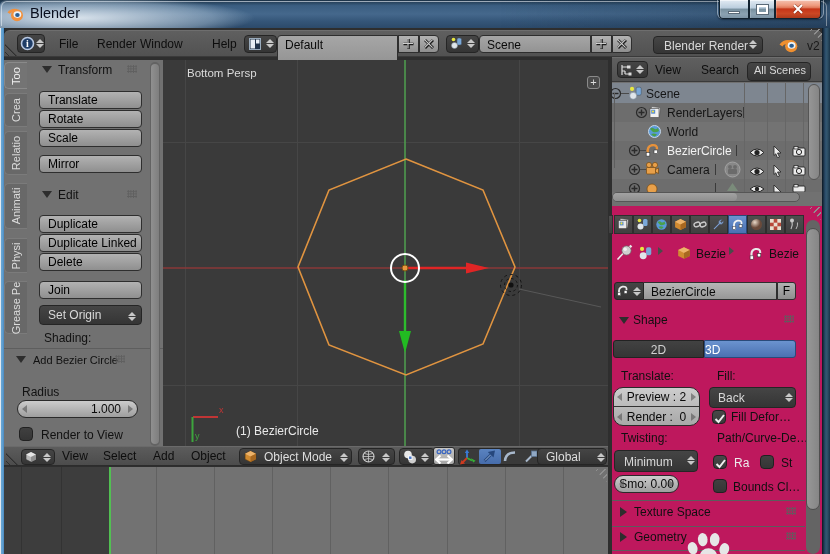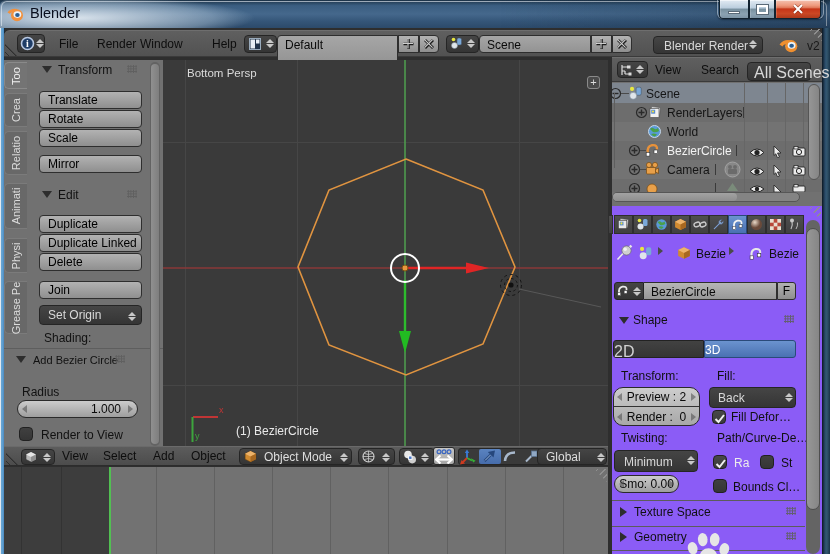--- a/index.html
+++ b/index.html
@@ -62,21 +62,21 @@
 #tldark{left:0;top:0;width:105px;height:87px;background:#3d3d3d}
 .tlv{top:0;width:1px;height:87px;background:#616161}
 .tlvd{top:0;width:1px;height:87px;background:#333}
 #tlgreen{left:105px;top:0;width:2px;height:87px;background:#52c052}
 
 #outl{left:612px;top:57px;width:210px;height:149px;background:#717171}
 #outlhdr{left:0;top:0;width:210px;height:25px;background:linear-gradient(180deg,#5f5f5f,#525252);border-top:1px solid #6e6e6e;border-bottom:1px solid #3a3a3a}
 .orow{left:0;width:210px;height:19px;font-size:12px;color:#111}
 .otext{position:absolute;top:3px;font-size:12px;color:#151515}
 
-#props{left:612px;top:206px;width:210px;height:348px;background:#8b5cf6}
+#props{left:612px;top:206px;width:210px;height:348px;background:#be185d}
 .ptab{top:9px;width:19px;height:19px;background:linear-gradient(180deg,#4e4e4e,#404040);border:1px solid #2e2e2e;display:flex;align-items:center;justify-content:center}
 .plabel{font-size:12px;color:#101010}
 .pwhite{font-size:12px;color:#ececec}
 .sep{height:1px;background:#5c5c5c}
 </style></head>
 <body>
 <div id="win">
 
 <div class="a" style="left:0;top:0;width:10px;height:10px;background:#0d1926"></div>
 <div class="a" style="left:820px;top:0;width:10px;height:10px;background:#0d1926"></div>
@@ -367,21 +367,21 @@
   <path d="M2 1 V11 M2 3 H7 M2 7 H5 M5 7 V10 M5 10 H9" stroke="#ddd" stroke-width="1.2" fill="none"></path>
   <rect x="7" y="1.5" width="3.5" height="3" fill="#ddd"></rect>
         <rect x="8.5" y="8.5" width="3" height="3" fill="#ddd"></rect>
  </svg>
  <span class="a ud" style="left:23px;top:7px">
         <b></b>
         <i></i>
       </span>
  <div class="a menu" style="left:43px;top:6px">View</div>
  <div class="a menu" style="left:89px;top:6px">Search</div>
- <div class="a dk" style="left:135px;top:5px;width:64px;height:19px;color:#d8d8d8;font-size:16px;padding:1px 0 0 6px;border-radius:4px;white-space:nowrap">All Scenes</div>
+ <div class="a dk" style="left:135px;top:5px;width:64px;height:19px;color:#d8d8d8;font-size:11px;padding:1px 0 0 6px;border-radius:4px;white-space:nowrap">All Scenes</div>
  
  <div class="a orow" style="top:26px;height:20px;background:#7e8690"></div>
  <div class="a orow" style="top:46px;height:19px;background:#6d6d6d"></div>
  <div class="a orow" style="top:65px;height:19px;background:#737373"></div>
  <div class="a orow" style="top:84px;height:19px;background:#6d6d6d"></div>
  <div class="a orow" style="top:103px;height:19px;background:#737373"></div>
  <div class="a orow" style="top:122px;height:13px;background:#6d6d6d"></div>
  
  <div class="a" style="left:132px;top:26px;width:1px;height:109px;background:#666"></div>
  <div class="a" style="left:155px;top:26px;width:1px;height:109px;background:#666"></div>
@@ -623,23 +623,23 @@
  <span class="a ud" style="left:20px;top:80px">
         <b></b>
         <i></i>
       </span>
  <div class="a fld" style="left:32px;top:76px;width:133px;height:18px;font-size:12px;padding:2px 0 0 7px;border-left:none;background:linear-gradient(180deg,#b6b6b6,#979797)">BezierCircle</div>
  <div class="a lt" style="left:165px;top:76px;width:19px;height:18px;border-radius:0 3px 3px 0;font-size:12px;display:flex;align-items:center;justify-content:center">F</div>
 
  <div class="a tri-d" style="left:7px;top:111px"></div>
  <div class="a plabel" style="left:21px;top:107px">Shape</div>
  <div class="a dots" style="left:172px;top:109px"></div>
- <div class="a" style="left:1px;top:134px;width:91px;height:18px;background:linear-gradient(180deg,#424242,#353535);border:1px solid #222;border-radius:3px 0 0 3px;color:#d2d2d2;font-size:16px;text-align:left;padding-top:2px">2D</div>
+ <div class="a" style="left:1px;top:134px;width:91px;height:18px;background:linear-gradient(180deg,#424242,#353535);border:1px solid #222;border-radius:3px 0 0 3px;color:#d2d2d2;font-size:12px;text-align:center;padding-top:2px">2D</div>
  <div class="a" style="left:92px;top:134px;width:92px;height:18px;background:linear-gradient(180deg,#6b93cf,#4a71b2);border:1px solid #2a4a7a;border-radius:0 3px 3px 0;color:#fff;font-size:12px;text-align:left;padding-top:2px">3D</div>
- <div class="a plabel" style="left:9px;top:163px">Transform:</div>
+ <div class="a plabel" style="left:9px;top:163px">Translate:</div>
  <div class="a plabel" style="left:105px;top:163px">Fill:</div>
  <div class="a" style="left:1px;top:181px;width:87px;height:39px;background:linear-gradient(180deg,#cdcdcd,#a8a8a8);border:1px solid #2a2a2a;border-radius:10px"></div>
  <div class="a" style="left:2px;top:200px;width:85px;height:1px;background:#333"></div>
  <div class="a pill" style="left:1px;top:181px;width:87px;height:19px;background:none;border:none"><span class="la"></span>Preview : 2<span class="ra"></span></div>
  <div class="a pill" style="left:1px;top:201px;width:87px;height:19px;background:none;border:none"><span class="la"></span>Render :&nbsp; 0<span class="ra"></span></div>
  <div class="a dk" style="left:97px;top:181px;width:87px;height:21px;font-size:12px;padding:3px 0 0 8px">Back</div>
  <span class="a ud" style="left:172px;top:186px">
         <b></b>
         <i></i>
       </span>

